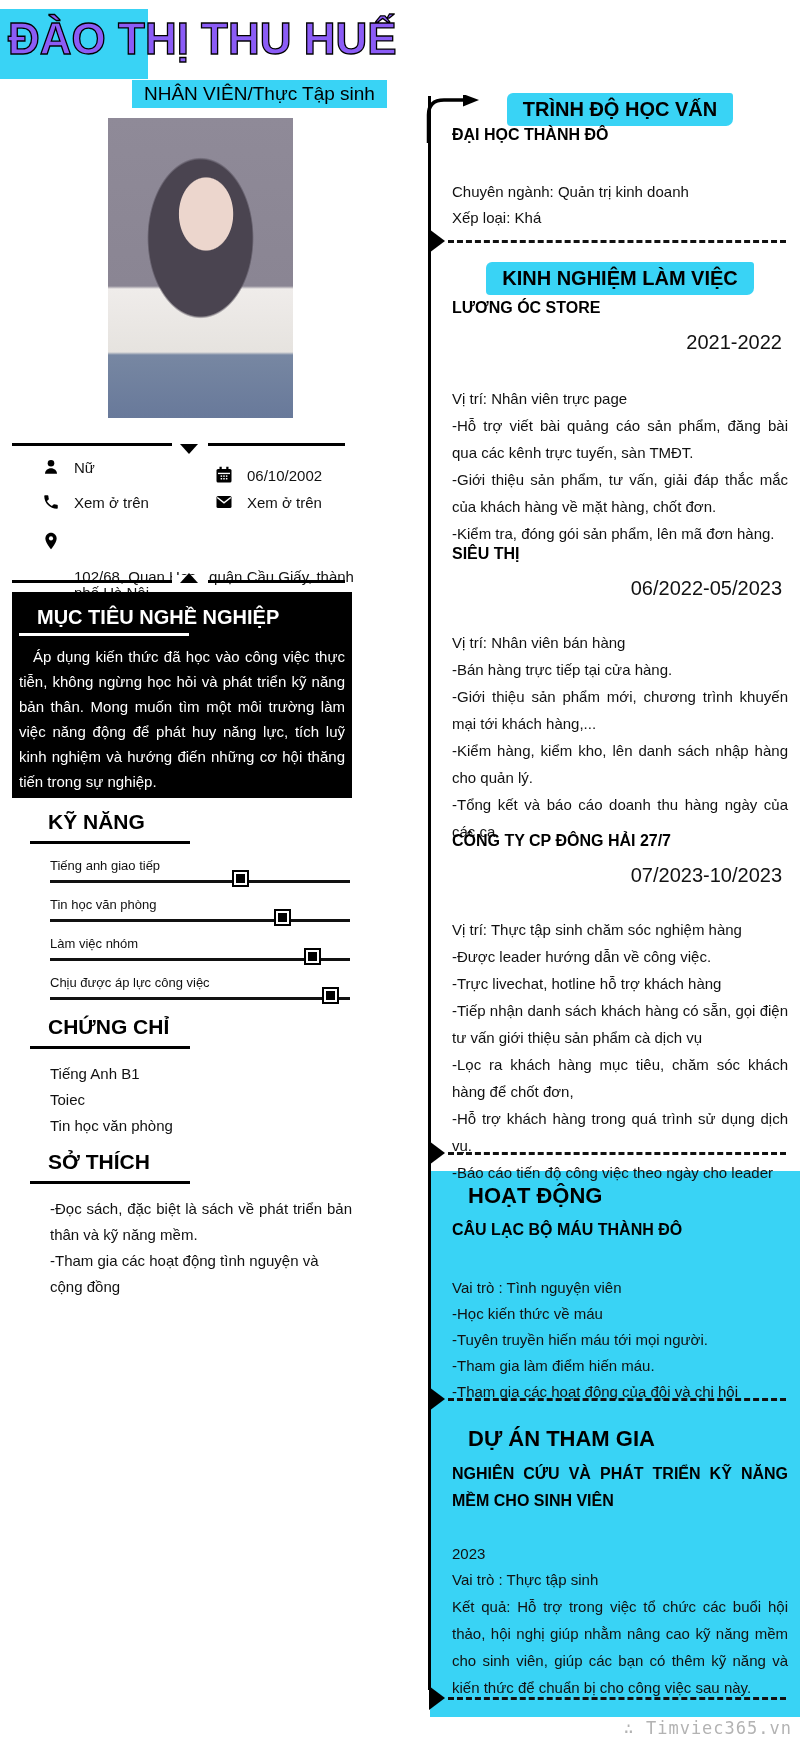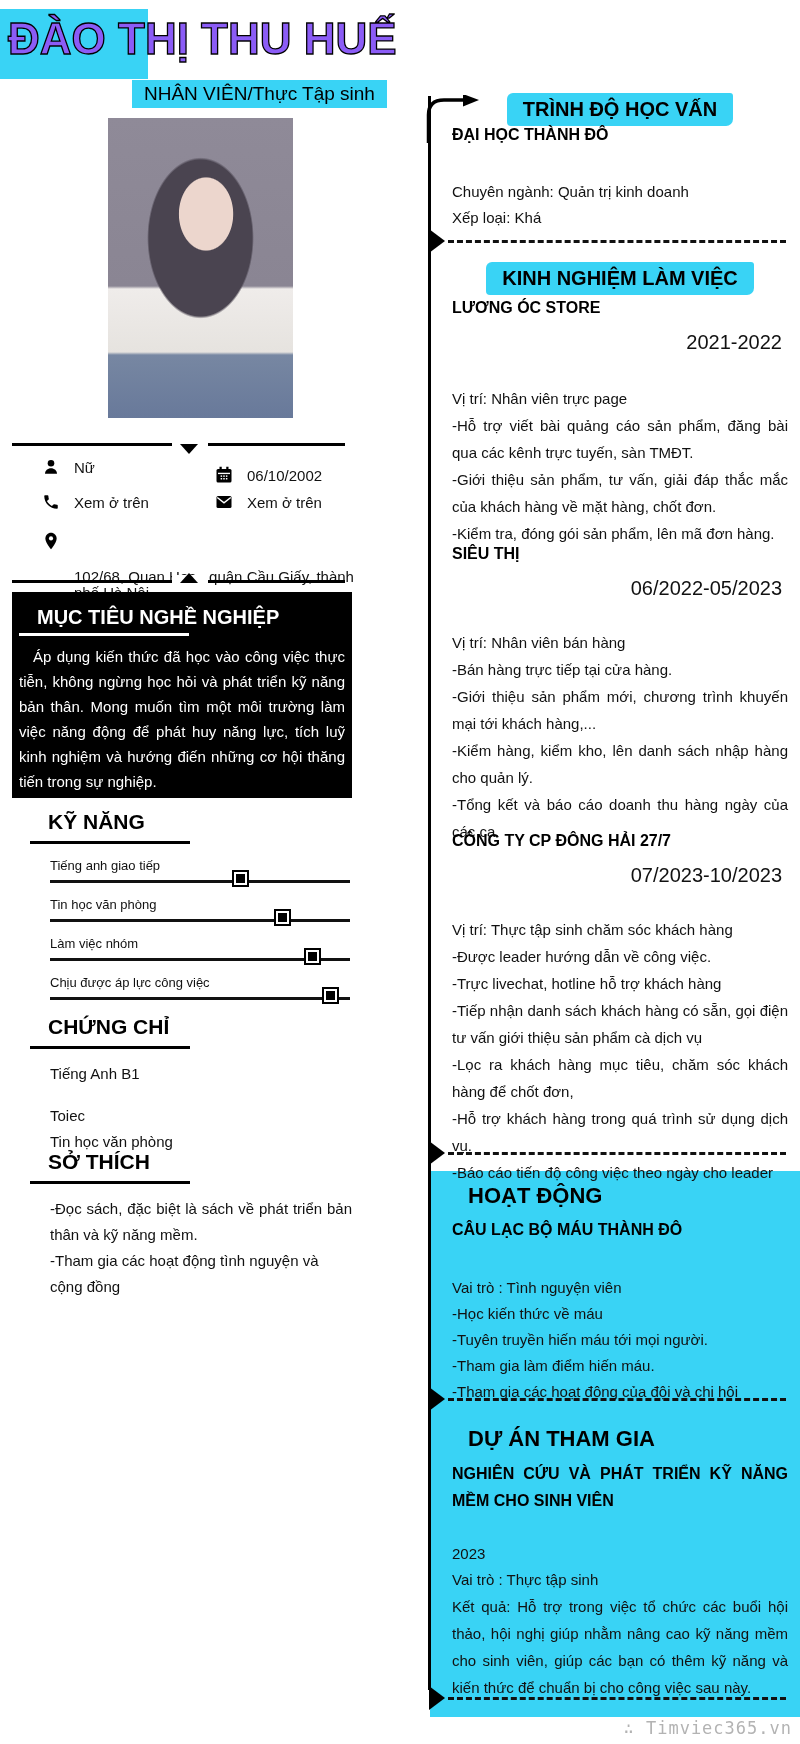--- a/index.html
+++ b/index.html
@@ -157,21 +157,21 @@
       <div class="sline">
           <div class="shandle" style="left: calc(94% - 8px);"></div>
         </div>
     </div>
   </div>
 
   <div class="lsec" style="top:1015px;">
     <h2>CHỨNG CHỈ</h2>
     <div class="hr"></div>
     <div class="plain">Tiếng Anh B1</div>
-    <div class="plain" style="margin-top:16px;">Toiec</div>
+    <div class="plain" style="margin-top:0;">Toiec</div>
     <div class="plain" style="margin-top:0;">Tin học văn phòng</div>
   </div>
 
   <div class="lsec" style="top:1150px;">
     <h2>SỞ THÍCH</h2>
     <div class="hr"></div>
     <div class="plain just">-Đọc sách, đặc biệt là sách về phát triển bản thân và kỹ năng mềm.</div>
     <div class="plain" style="margin-top:0;">-Tham gia các hoạt động tình nguyện và cộng đồng</div>
   </div>
 
@@ -211,21 +211,21 @@
     <div>Vị trí: Nhân viên bán hàng</div>
     <div>-Bán hàng trực tiếp tại cửa hàng.</div>
     <div>-Giới thiệu sản phẩm mới, chương trình khuyến mại tới khách hàng,...</div>
     <div>-Kiểm hàng, kiểm kho, lên danh sách nhập hàng cho quản lý.</div>
     <div>-Tổng kết và báo cáo doanh thu hàng ngày của các ca.</div>
   </div>
 
   <div class="rbold" style="top:832px;">CÔNG TY CP ĐÔNG HẢI 27/7</div>
   <div class="rdate" style="top:864px;">07/2023-10/2023</div>
   <div class="rtext just" style="top:891px;">
-    <div>Vị trí: Thực tập sinh chăm sóc khách hàng</div>
+    <div>Vị trí: Thực tập sinh chăm sóc nghiệm hàng</div>
     <div>-Được leader hướng dẫn về công việc.</div>
     <div>-Trực livechat, hotline hỗ trợ khách hàng</div>
     <div>-Tiếp nhận danh sách khách hàng có sẵn, gọi điện tư vấn giới thiệu sản phẩm cà dịch vụ</div>
     <div>-Lọc ra khách hàng mục tiêu, chăm sóc khách hàng để chốt đơn,</div>
     <div>-Hỗ trợ khách hàng trong quá trình sử dụng dịch vụ.</div>
     <div>-Báo cáo tiến độ công việc theo ngày cho leader</div>
   </div>
 
   <div class="rtri" style="top:1141px;"></div>
   <div class="rsep" style="top:1152px;"></div>

